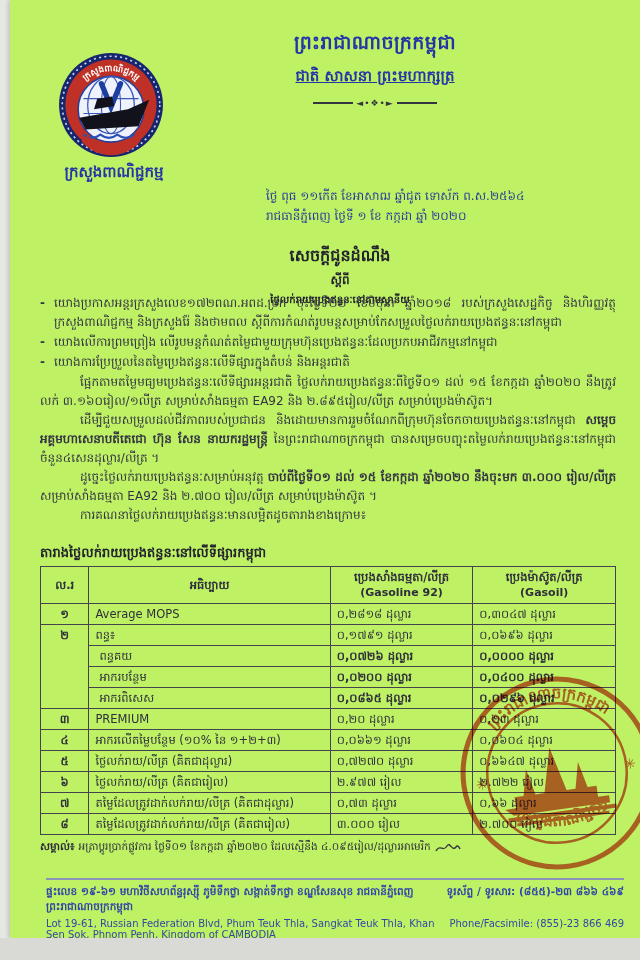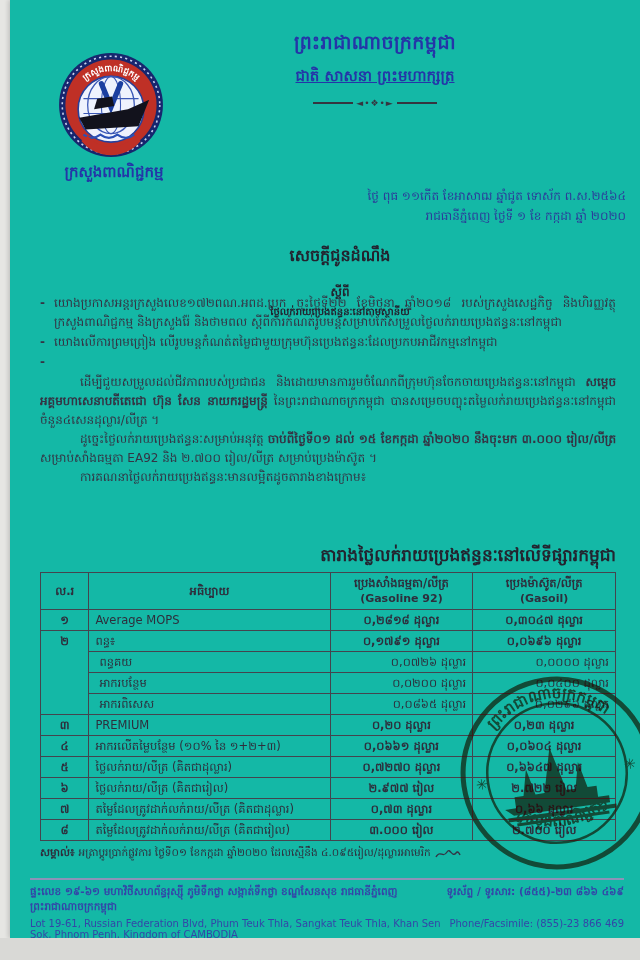--- a/index.html
+++ b/index.html
@@ -3,68 +3,68 @@
 <meta charset="utf-8">
 <style>
   html,body{margin:0;padding:0;}
   body{
     width:640px;height:960px;background:#e6e6e3;
     font-family:"DejaVu Sans","Liberation Sans",sans-serif;
     -webkit-font-smoothing:antialiased;
   }
   .page{
     position:absolute;left:10px;top:0;width:630px;height:938px;
-    background:#14b8a6;color:#343444;overflow:hidden;
+    background:#bef264;color:#343444;overflow:hidden;
     box-shadow:-2px 0 4px rgba(0,0,0,.15);
   }
   
   .kingdom-block{position:absolute;left:180px;top:30px;width:370px;text-align:center;color:#2435a8;}
   .kingdom-line{font-size:19px;font-weight:bold;letter-spacing:.5px;}
   .motto-line{font-size:15px;font-weight:bold;margin-top:8px;text-decoration:underline;}
   .hdr-divider{display:flex;align-items:center;justify-content:center;margin-top:10px;color:#35353f;}
   .hdr-divider .bar{width:40px;height:2px;background:#35353f;}
   .hdr-divider .mid{font-size:9px;padding:0 3px;letter-spacing:1px;}
   .logo-wrap{position:absolute;left:48px;top:52px;width:106px;height:106px;}
   .ministry-label{position:absolute;left:14px;top:162px;width:180px;text-align:center;
     font-size:15px;font-weight:bold;color:#2435a8;}
   .ref-number{position:absolute;left:22px;top:188px;width:190px;font-size:13px;color:#2b3b9a;}
-  .dateline{position:absolute;right:14px;top:186px;width:360px;text-align:right;color:#2b3b9a;font-size:12px;line-height:20px;}
+  .dateline{position:absolute;right:14px;top:186px;width:360px;color:#2b3b9a;font-size:12px;line-height:20px;}
   
   .title-block{position:absolute;left:120px;top:245px;width:420px;text-align:center;color:#23232f;}
   .doc-type{font-size:16px;font-weight:bold;}
-  .doc-about{font-size:12px;font-weight:bold;margin-top:15px;}
+  .doc-about{font-size:12px;font-weight:bold;margin-top:3px;}
   .doc-subject{font-size:10px;font-weight:bold;margin-top:3px;}
   
   .body-text{position:absolute;left:30px;right:24px;top:294px;height:252px;overflow:hidden;
     font-size:12px;line-height:19px;text-align:justify;}
   .ref{display:flex;margin-bottom:1px;}
   .ref .dash{width:14px;flex:0 0 14px;font-weight:bold;}
   .paras p{margin:0;text-indent:40px;}
   .paras .b{font-weight:bold;}
   
   .table-block{position:absolute;left:30px;right:24px;top:544px;}
-  .table-title{text-align:right;font-size:17px;font-weight:bold;color:#23232f;margin-bottom:3px;}
+  .table-title{text-align:left;font-size:13px;font-weight:bold;color:#23232f;margin-bottom:3px;}
   table.fuel{width:100%;border-collapse:collapse;font-size:11.5px;color:#2e2e3c;}
   table.fuel th,table.fuel td{border:1.4px solid #44444e;padding:2px 6px;line-height:16px;}
   table.fuel th{font-weight:bold;text-align:center;}
   th .sub{font-size:11px;font-weight:bold;}
   td.c-no{text-align:center;width:38px;font-weight:bold;vertical-align:top;}
   td.c-label{width:252px;}
   td.c-label.bold{font-weight:normal;}
   td.c-label.sub{padding-left:10px;}
-  td.c-val{text-align:center;font-weight:700;width:138px;white-space:nowrap;}
-  td.c-val.left{text-align:right;font-weight:normal;}
+  td.c-val{text-align:left;font-weight:400;width:138px;white-space:nowrap;}
+  td.c-val.left{text-align:left;font-weight:bold;}
   .note-line{margin-top:5px;font-size:10.5px;color:#2e2e3c;display:flex;align-items:center;}
   .note-line .lbl{font-weight:bold;margin-right:4px;}
   .sig{margin-left:4px;}
   
   .stamp{position:absolute;left:446px;top:672px;width:202px;height:202px;
     opacity:.82;mix-blend-mode:multiply;transform:rotate(-8deg);pointer-events:none;}
   
-  .footer{position:absolute;left:20px;right:16px;top:878px;border-top:2px solid #8d93b8;
+  .footer{position:absolute;left:36px;right:16px;top:878px;border-top:2px solid #8d93b8;
     padding-top:5px;color:#3346a8;}
   .footer .row{display:flex;justify-content:space-between;align-items:baseline;}
   .footer .km{font-size:10.5px;font-weight:bold;}
   .footer .en{font-size:10px;margin-top:3px;}
   .footer .phone{white-space:nowrap;margin-left:8px;}
   .photo-bottom{position:absolute;left:0;top:938px;width:640px;height:22px;background:#d9d9d6;}
 </style>
 </head>
 <body>
 
@@ -120,23 +120,25 @@
         <div class="ref">
           <span class="dash">-</span>
           <div>យោងប្រកាសអន្តរក្រសួងលេខ១៧២ពណ.អពដ.ប្រក ចុះថ្ងៃទី២២ ខែមិថុនា ឆ្នាំ២០១៨ របស់ក្រសួងសេដ្ឋកិច្ច និងហិរញ្ញវត្ថុ ក្រសួងពាណិជ្ជកម្ម និងក្រសួងរ៉ែ និងថាមពល ស្តីពីការកំណត់រូបមន្តសម្រាប់កែសម្រួលថ្លៃលក់រាយប្រេងឥន្ធនៈនៅកម្ពុជា</div>
         </div>
         <div class="ref">
           <span class="dash">-</span>
           <div>យោងលើការព្រមព្រៀង លើរូបមន្តកំណត់តម្លៃជាមួយក្រុមហ៊ុនប្រេងឥន្ធនៈដែលប្រកបអាជីវកម្មនៅកម្ពុជា</div>
         </div>
         <div class="ref">
           <span class="dash">-</span>
+          <div>យោងការប្រែប្រួលនៃតម្លៃប្រេងឥន្ធនៈលើទីផ្សារក្នុងតំបន់ និងអន្តរជាតិ</div>
         </div>
       </div>
     <div class="paras">
+        <p><span>ផ្អែកតាមតម្លៃមធ្យមប្រេងឥន្ធនៈលើទីផ្សារអន្តរជាតិ ថ្លៃលក់រាយប្រេងឥន្ធនៈពីថ្ងៃទី០១ ដល់ ១៥ ខែកក្កដា ឆ្នាំ២០២០ នឹងត្រូវលក់ ៣.១៦០រៀល/១លីត្រ សម្រាប់សាំងធម្មតា EA92 និង ២.៨៩៥រៀល/លីត្រ សម្រាប់ប្រេងម៉ាស៊ូត។</span></p>
         <p><span>ដើម្បីជួយសម្រួលដល់ជីវភាពរបស់ប្រជាជន និងដោយមានការរួមចំណែកពីក្រុមហ៊ុនចែកចាយប្រេងឥន្ធនៈនៅកម្ពុជា </span><span class="b">សម្តេចអគ្គមហាសេនាបតីតេជោ ហ៊ុន សែន នាយករដ្ឋមន្ត្រី</span><span> នៃព្រះរាជាណាចក្រកម្ពុជា បានសម្រេចបញ្ចុះតម្លៃលក់រាយប្រេងឥន្ធនៈនៅកម្ពុជា ចំនួន៤សេនដុល្លារ/លីត្រ ។</span></p>
         <p><span>ដូច្នេះថ្លៃលក់រាយប្រេងឥន្ធនៈសម្រាប់អនុវត្ត </span><span class="b">ចាប់ពីថ្ងៃទី០១ ដល់ ១៥ ខែកក្កដា ឆ្នាំ២០២០ នឹងចុះមក ៣.០០០ រៀល/លីត្រ</span><span> សម្រាប់សាំងធម្មតា EA92 និង ២.៧០០ រៀល/លីត្រ សម្រាប់ប្រេងម៉ាស៊ូត ។</span></p>
         <p><span>ការគណនាថ្លៃលក់រាយប្រេងឥន្ធនៈមានលម្អិតដូចតារាងខាងក្រោម៖</span></p>
       </div>
   </div>
 
   <div class="table-block">
     <div class="table-title">តារាងថ្លៃលក់រាយប្រេងឥន្ធនៈនៅលើទីផ្សារកម្ពុជា</div>
     <table class="fuel">
       <thead>

